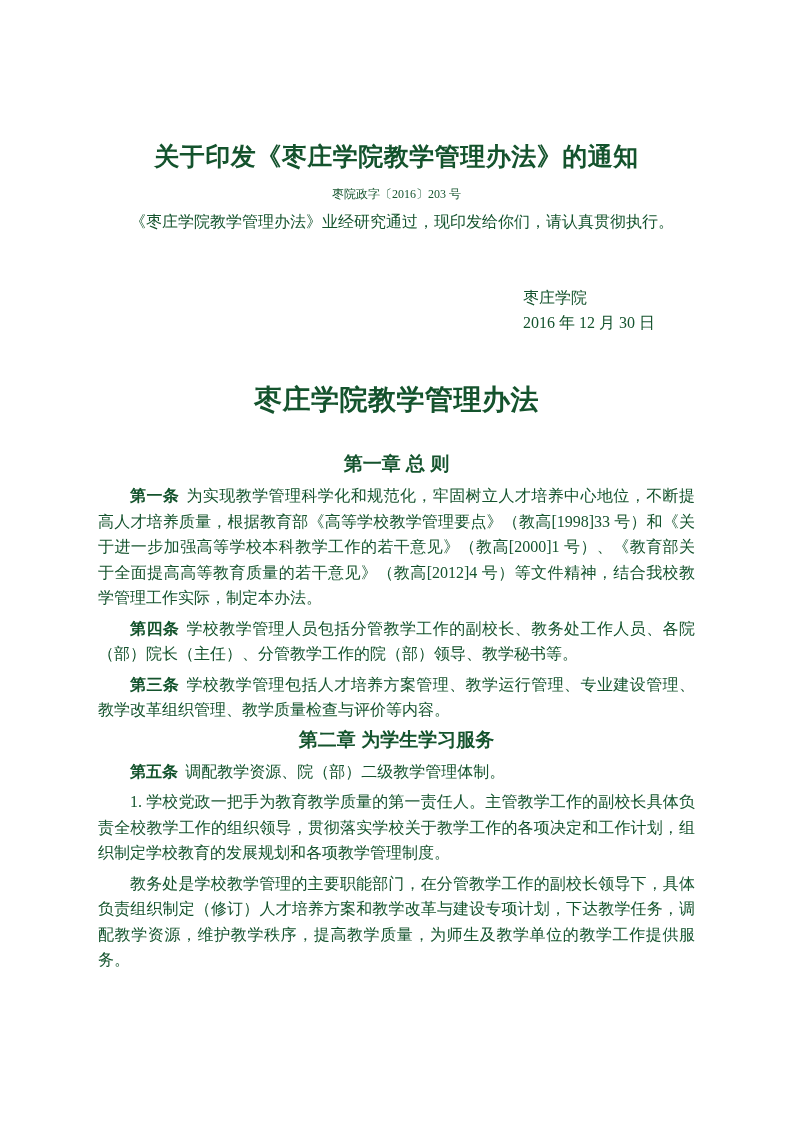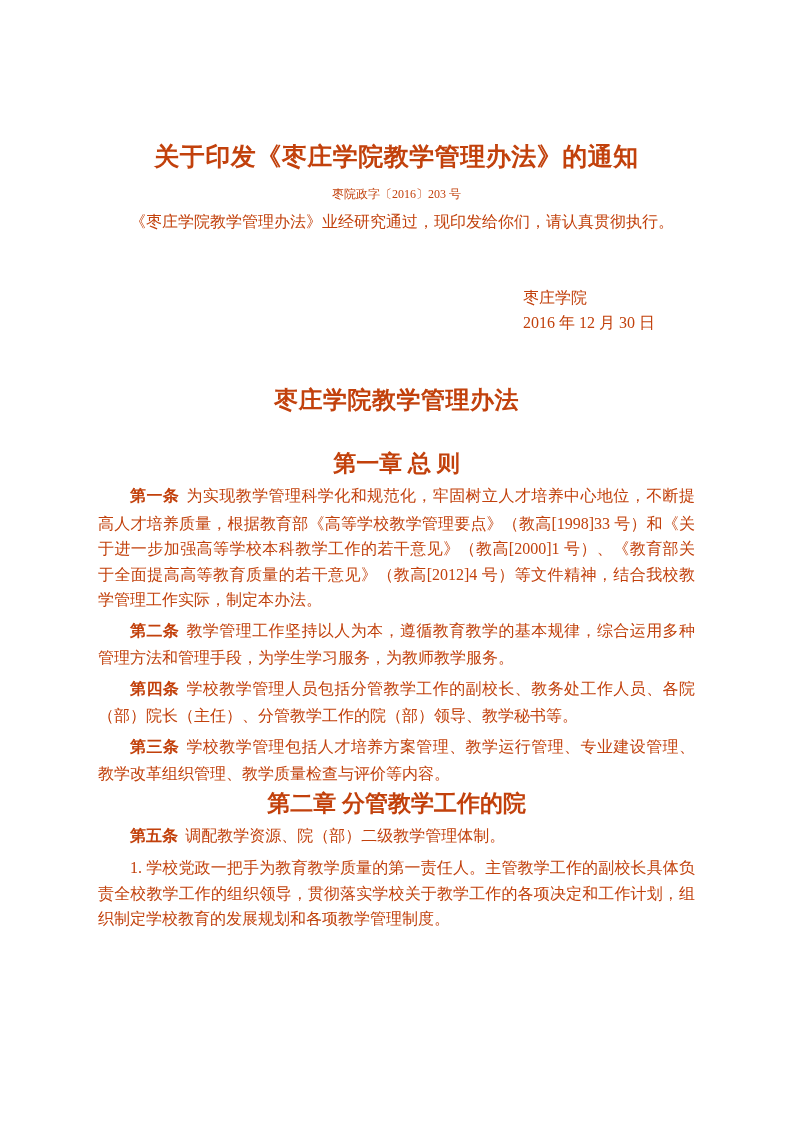--- a/index.html
+++ b/index.html
@@ -7,21 +7,21 @@
     padding: 0;
     background: #ffffff;
   }
   .page {
     position: relative;
     width: 795px;
     height: 992px;
     background: #ffffff;
     box-sizing: border-box;
     padding: 141px 95px 12px 93px;
-    color: #c2410c;
+    color: #14532d;
     font-family: "Liberation Serif", "DejaVu Serif", serif;
     font-size: 16px;
     overflow: hidden;
   }
   .notice-title {
     margin: 0;
     font-family: "Liberation Sans", "DejaVu Sans", sans-serif;
     font-size: 25px;
     font-weight: bold;
     line-height: 30px;
@@ -53,39 +53,39 @@
     margin-left: auto;
     margin-right: 45px;
     width: -moz-fit-content;
     width: fit-content;
     text-align: left;
     line-height: 25px;
   }
   .reg-title {
     margin: 50px 0 0 0;
     font-family: "Liberation Sans", "DejaVu Sans", sans-serif;
-    font-size: 24px;
+    font-size: 28px;
     font-weight: bold;
     line-height: 30px;
     text-align: center;
     letter-spacing: 0.5px;
   }
   .chapter-heading {
     margin: 38px 0 8px 0;
-    font-family: Liberation Serif, serif;
-    font-size: 23px;
+    font-family: Liberation Sans, sans-serif;
+    font-size: 19px;
     font-weight: bold;
     line-height: 22px;
     text-align: center;
   }
   .chapter-heading.second {
     margin-top: 6px;
   }
   .article-label {
-    font-family: Liberation Mono, monospace;
+    font-family: Liberation Serif, serif;
     font-weight: bold;
     margin-right: 0.45em;
   }
   .article-label:empty {
     display: none;
   }
   .page-number {
     position: absolute;
     top: 1030px;
     right: 96px;
@@ -109,28 +109,28 @@
     <div>枣庄学院</div>
     <div>2016 年 12 月 30 日</div>
   </div>
 
   <h2 class="reg-title">枣庄学院教学管理办法</h2>
 
   <h3 class="chapter-heading">第一章 总 则</h3>
 
   <p class="para"><b class="article-label">第一条</b><span>为实现教学管理科学化和规范化，牢固树立人才培养中心地位，不断提高人才培养质量，根据教育部《高等学校教学管理要点》（教高[1998]33 号）和《关于进一步加强高等学校本科教学工作的若干意见》（教高[2000]1 号）、《教育部关于全面提高高等教育质量的若干意见》（教高[2012]4 号）等文件精神，结合我校教学管理工作实际，制定本办法。</span></p>
 
-  <p class="para"><b class="article-label">第二条</b><span>教学管理工作坚持以人为本，遵循教育教学的基本规律，综合运用多种管理方法和管理手段，为学生学习服务，为教师教学服务。</span></p>
 
   <p class="para"><b class="article-label">第四条</b><span>学校教学管理人员包括分管教学工作的副校长、教务处工作人员、各院（部）院长（主任）、分管教学工作的院（部）领导、教学秘书等。</span></p>
 
   <p class="para"><b class="article-label">第三条</b><span>学校教学管理包括人才培养方案管理、教学运行管理、专业建设管理、教学改革组织管理、教学质量检查与评价等内容。</span></p>
 
-  <h3 class="chapter-heading second">第二章 分管教学工作的院</h3>
+  <h3 class="chapter-heading second">第二章 为学生学习服务</h3>
 
   <p class="para"><b class="article-label">第五条</b><span>调配教学资源、院（部）二级教学管理体制。</span></p>
 
   <p class="para"><span>1. 学校党政一把手为教育教学质量的第一责任人。主管教学工作的副校长具体负责全校教学工作的组织领导，贯彻落实学校关于教学工作的各项决定和工作计划，组织制定学校教育的发展规划和各项教学管理制度。</span></p>
 
+  <p class="para"><span>教务处是学校教学管理的主要职能部门，在分管教学工作的副校长领导下，具体负责组织制定（修订）人才培养方案和教学改革与建设专项计划，下达教学任务，调配教学资源，维护教学秩序，提高教学质量，为师生及教学单位的教学工作提供服务。</span></p>
 
   <div class="page-number">1</div>
 
 </div>
 
 </body></html>

